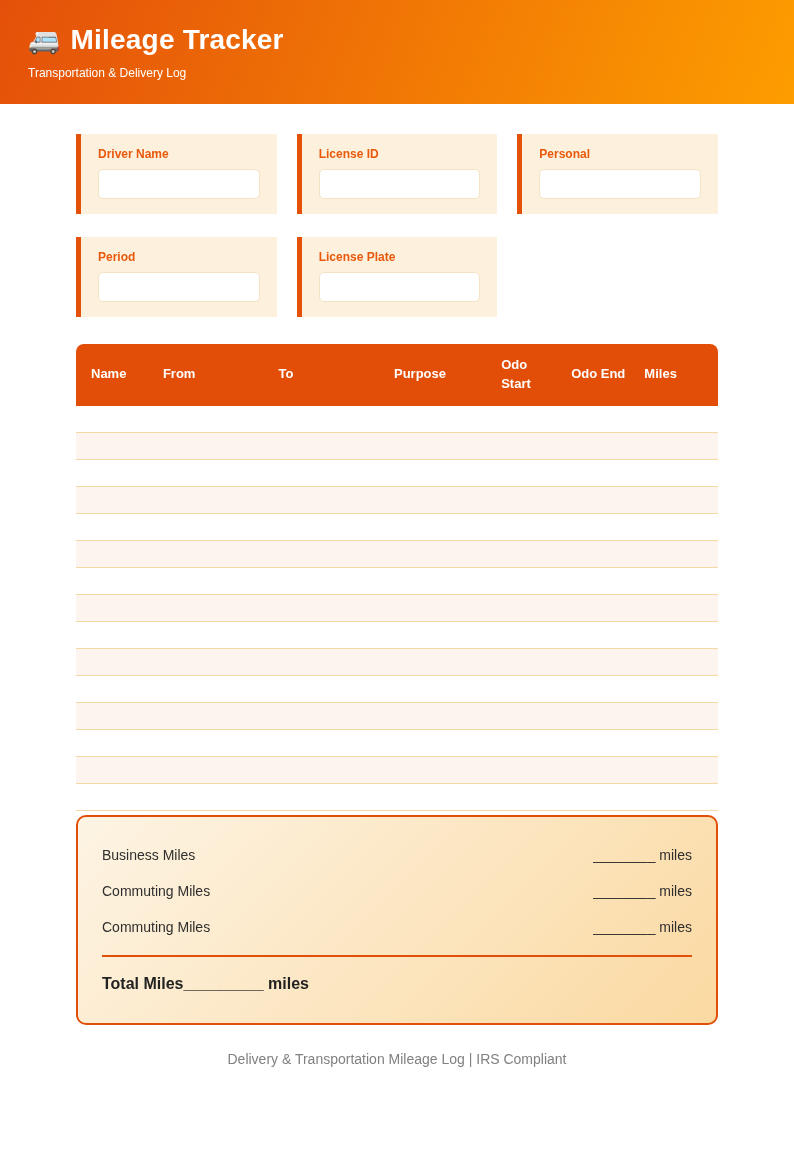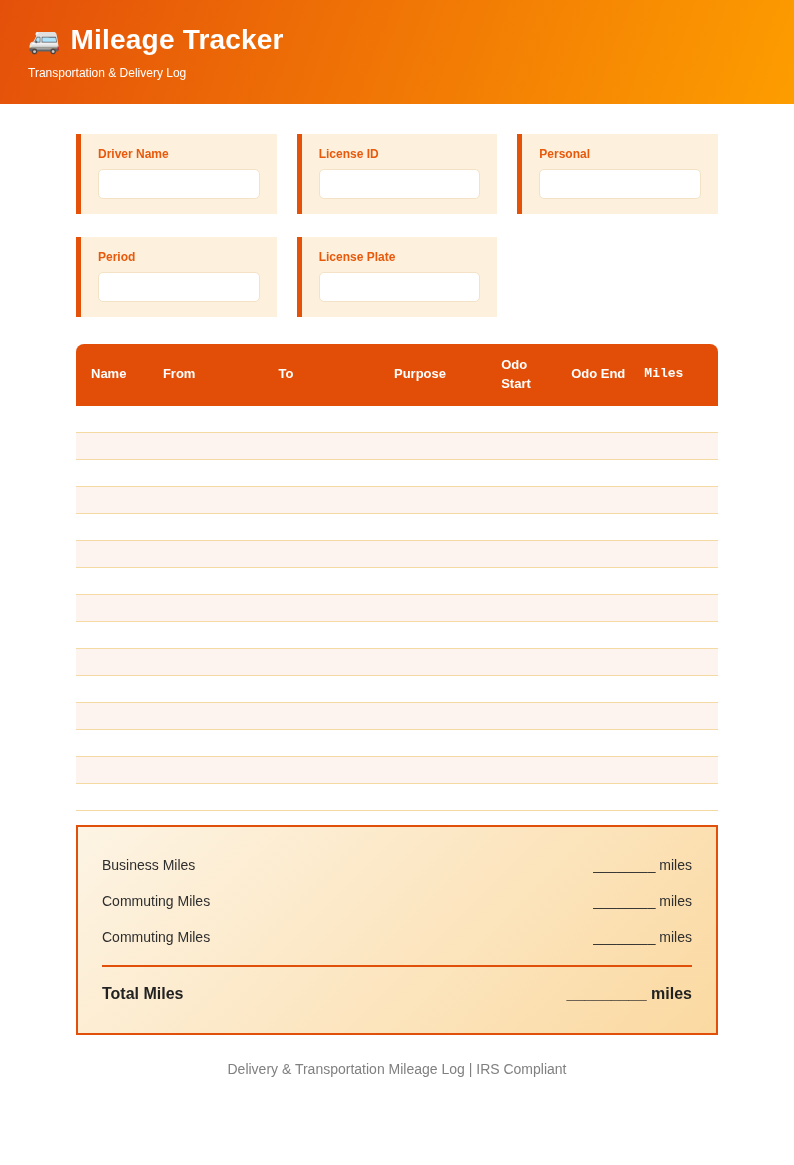--- a/index.html
+++ b/index.html
@@ -66,46 +66,46 @@
     width:642px;margin-top:27px;
     border-collapse:collapse;table-layout:fixed;
   }
   .log-table th{
     background:var(--thead-bg);color:#ffffff;
     font-size:13px;font-weight:bold;text-align:left;
     padding:12px 4px 12px 15px;line-height:1.45;
     vertical-align:middle;
   }
   .log-table th:first-child{border-top-left-radius:8px;}
-  .log-table th:last-child{border-top-right-radius:8px;font-family:Liberation Mono, monospace;}
+  .log-table th:last-child{border-top-right-radius:8px;}
   .log-table td{height:27px;font-size:12px;padding:0 4px 0 15px;}
   .log-table tbody tr:nth-child(even){
     background:var(--stripe-bg);
     border-top:1px solid var(--stripe-line);
     border-bottom:1px solid var(--stripe-line);
   }
   .log-table tbody tr:last-child{border-bottom:1px solid var(--stripe-line);}
   .summary{
-    margin-top:14px;
+    margin-top:4px;
     border:2px solid var(--summary-border);
-    border-radius:0;
+    border-radius:10px;
     background:linear-gradient(135deg,var(--summary-from) 0%,var(--summary-to) 100%);
     padding:20px 24px 18px 24px;
   }
   .summary-item{
     display:flex;justify-content:space-between;align-items:center;
     height:36px;font-size:14px;color:var(--text-dark);
   }
   .summary-divider{
     border-top:2px solid var(--summary-border);
     margin:10px 0 6px 0;
   }
   .summary-total{
-    display:flex;justify-content:space-between;align-items:center;
-    height:42px;font-size:16px;font-weight:bold;color:#222222;gap:12px;
+    display:flex;align-items:center;
+    height:42px;font-size:16px;font-weight:bold;color:#222222;
   }
   .footer{
     margin-top:26px;text-align:center;
     color:var(--footer-gray);font-size:14px;
     padding-bottom:60px;
   }
 </style>
 </head>
 <body>
 

